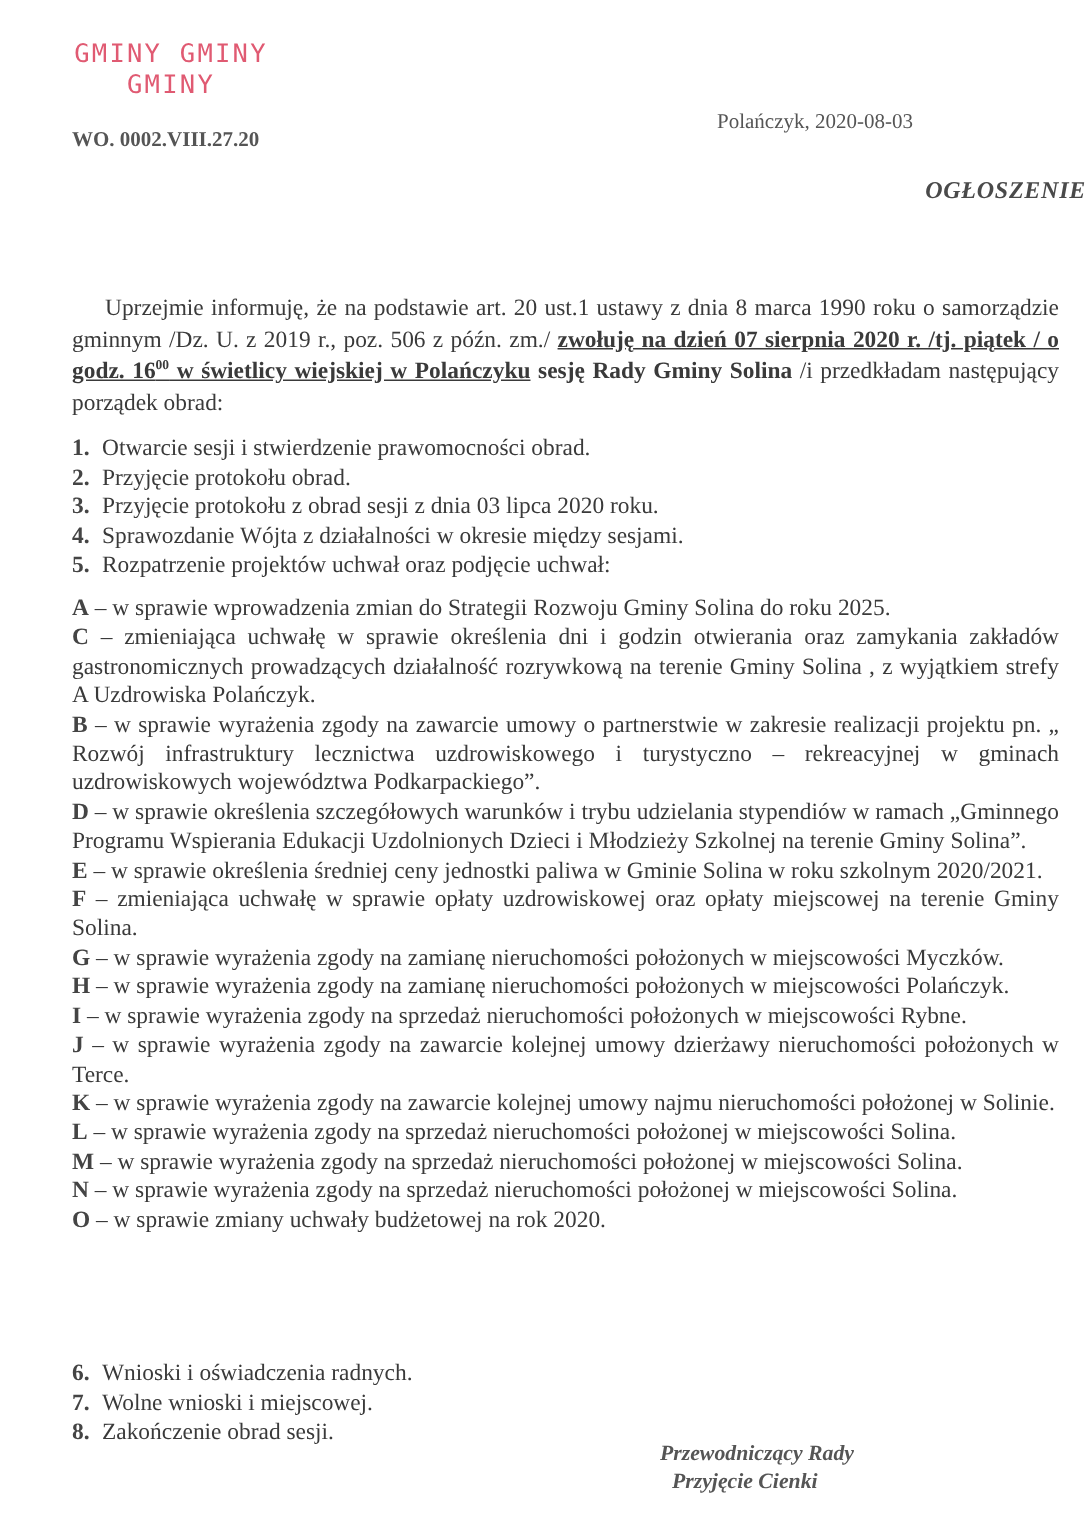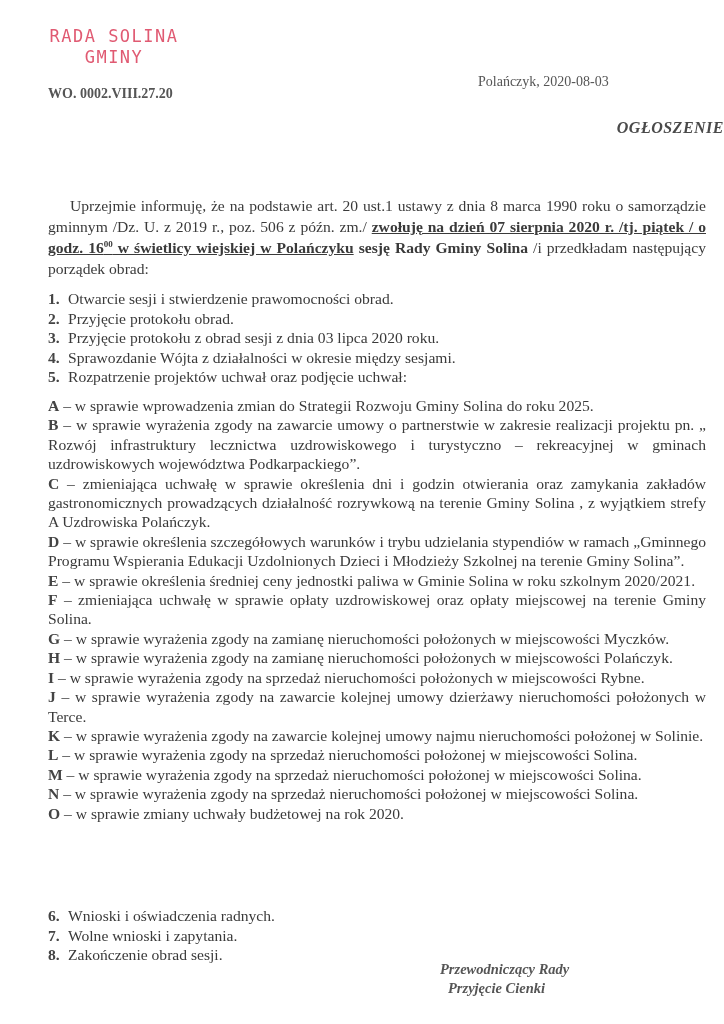--- a/index.html
+++ b/index.html
@@ -50,21 +50,21 @@
   .signature {
     position: absolute; left: 440px; top: 960px;
     font-weight: bold; font-style: italic; font-size: 14.5px; line-height: 19px; color: #555;
   }
   .signature .name { padding-left: 8px; }
 </style>
 </head>
 <body>
 
 <div class="stamp">
-  <div>RADA SOLINA</div>
+  <div>GMINY GMINY</div>
   <div>GMINY</div>
 </div>
 
 <div class="ref">WO. 0002.VIII.27.20</div>
 <div class="place-date">Polańczyk, 2020-08-03</div>
 
 <div class="title">OGŁOSZENIE</div>
 
 <p class="intro" style="margin:0;">
   <span class="indent"></span><span>Uprzejmie informuję, że na podstawie art. 20 ust.1 ustawy z dnia 8 marca 1990 roku o samorządzie gminnym /Dz. U. z 2019 r., poz. 506 z późn. zm./ </span><b class="u"><span>zwołuję na dzień 07 sierpnia 2020 r. /tj. piątek / o godz. 16</span><sup>00</sup><span>  w świetlicy wiejskiej w Polańczyku</span></b><b>  sesję Rady Gminy Solina</b><span>  /i przedkładam następujący porządek obrad:</span>
@@ -88,22 +88,22 @@
       <span>Sprawozdanie Wójta z działalności w okresie między sesjami.</span>
     </li>
   <li>
       <span class="num">5.</span>
       <span>Rozpatrzenie projektów uchwał oraz podjęcie uchwał:</span>
     </li>
 </ol>
 
 <div class="resolutions">
   <p class="res"><span class="letter">A</span><span> – w sprawie wprowadzenia zmian do Strategii Rozwoju Gminy Solina do roku 2025.</span></p>
+  <p class="res"><span class="letter">C</span><span> –   zmieniająca uchwałę w sprawie określenia dni i godzin otwierania oraz zamykania zakładów gastronomicznych prowadzących działalność rozrywkową na terenie Gminy Solina , z wyjątkiem strefy A Uzdrowiska Polańczyk.</span></p>
   <p class="res"><span class="letter">B</span><span> – w sprawie wyrażenia zgody na zawarcie umowy o partnerstwie w zakresie realizacji projektu pn. „ Rozwój infrastruktury lecznictwa uzdrowiskowego i turystyczno – rekreacyjnej w gminach uzdrowiskowych województwa Podkarpackiego”.</span></p>
-  <p class="res"><span class="letter">C</span><span> –   zmieniająca uchwałę w sprawie określenia dni i godzin otwierania oraz zamykania zakładów gastronomicznych prowadzących działalność rozrywkową na terenie Gminy Solina , z wyjątkiem strefy A Uzdrowiska Polańczyk.</span></p>
   <p class="res"><span class="letter">D</span><span> –  w sprawie   określenia szczegółowych warunków i trybu udzielania stypendiów w ramach „Gminnego Programu Wspierania Edukacji Uzdolnionych Dzieci i Młodzieży Szkolnej na terenie Gminy Solina”.</span></p>
   <p class="res"><span class="letter">E</span><span> – w sprawie  określenia średniej ceny jednostki paliwa w Gminie Solina w roku szkolnym 2020/2021.</span></p>
   <p class="res"><span class="letter">F</span><span> – zmieniająca uchwałę w sprawie opłaty uzdrowiskowej oraz opłaty miejscowej na terenie Gminy Solina.</span></p>
   <p class="res"><span class="letter">G</span><span> –   w sprawie wyrażenia zgody na zamianę nieruchomości położonych w miejscowości Myczków.</span></p>
   <p class="res"><span class="letter">H</span><span> –  w sprawie wyrażenia zgody na  zamianę nieruchomości położonych w miejscowości Polańczyk.</span></p>
   <p class="res"><span class="letter">I</span><span> –  w sprawie wyrażenia zgody na sprzedaż nieruchomości położonych w miejscowości Rybne.</span></p>
   <p class="res"><span class="letter">J</span><span> –  w sprawie wyrażenia zgody na zawarcie kolejnej umowy dzierżawy nieruchomości położonych w Terce.</span></p>
   <p class="res"><span class="letter">K</span><span> –  w sprawie wyrażenia zgody na zawarcie kolejnej umowy najmu nieruchomości położonej w Solinie.</span></p>
   <p class="res"><span class="letter">L</span><span> – w sprawie wyrażenia zgody na sprzedaż nieruchomości położonej w miejscowości  Solina.</span></p>
   <p class="res"><span class="letter">M</span><span> – w sprawie wyrażenia zgody na sprzedaż nieruchomości położonej w miejscowości Solina.</span></p>
@@ -111,21 +111,21 @@
   <p class="res"><span class="letter">O</span><span> –  w sprawie zmiany uchwały budżetowej na rok 2020.</span></p>
 </div>
 
 <ol class="agenda agenda2">
   <li>
       <span class="num">6.</span>
       <span>Wnioski i oświadczenia radnych.</span>
     </li>
   <li>
       <span class="num">7.</span>
-      <span>Wolne wnioski i zapytania.</span>
+      <span>Wolne wnioski i miejscowej.</span>
     </li>
   <li>
       <span class="num">8.</span>
       <span>Zakończenie obrad sesji.</span>
     </li>
 </ol>
 
 <div class="signature">
   <div>Przewodniczący Rady</div>
   <div class="name">Przyjęcie Cienki</div>

